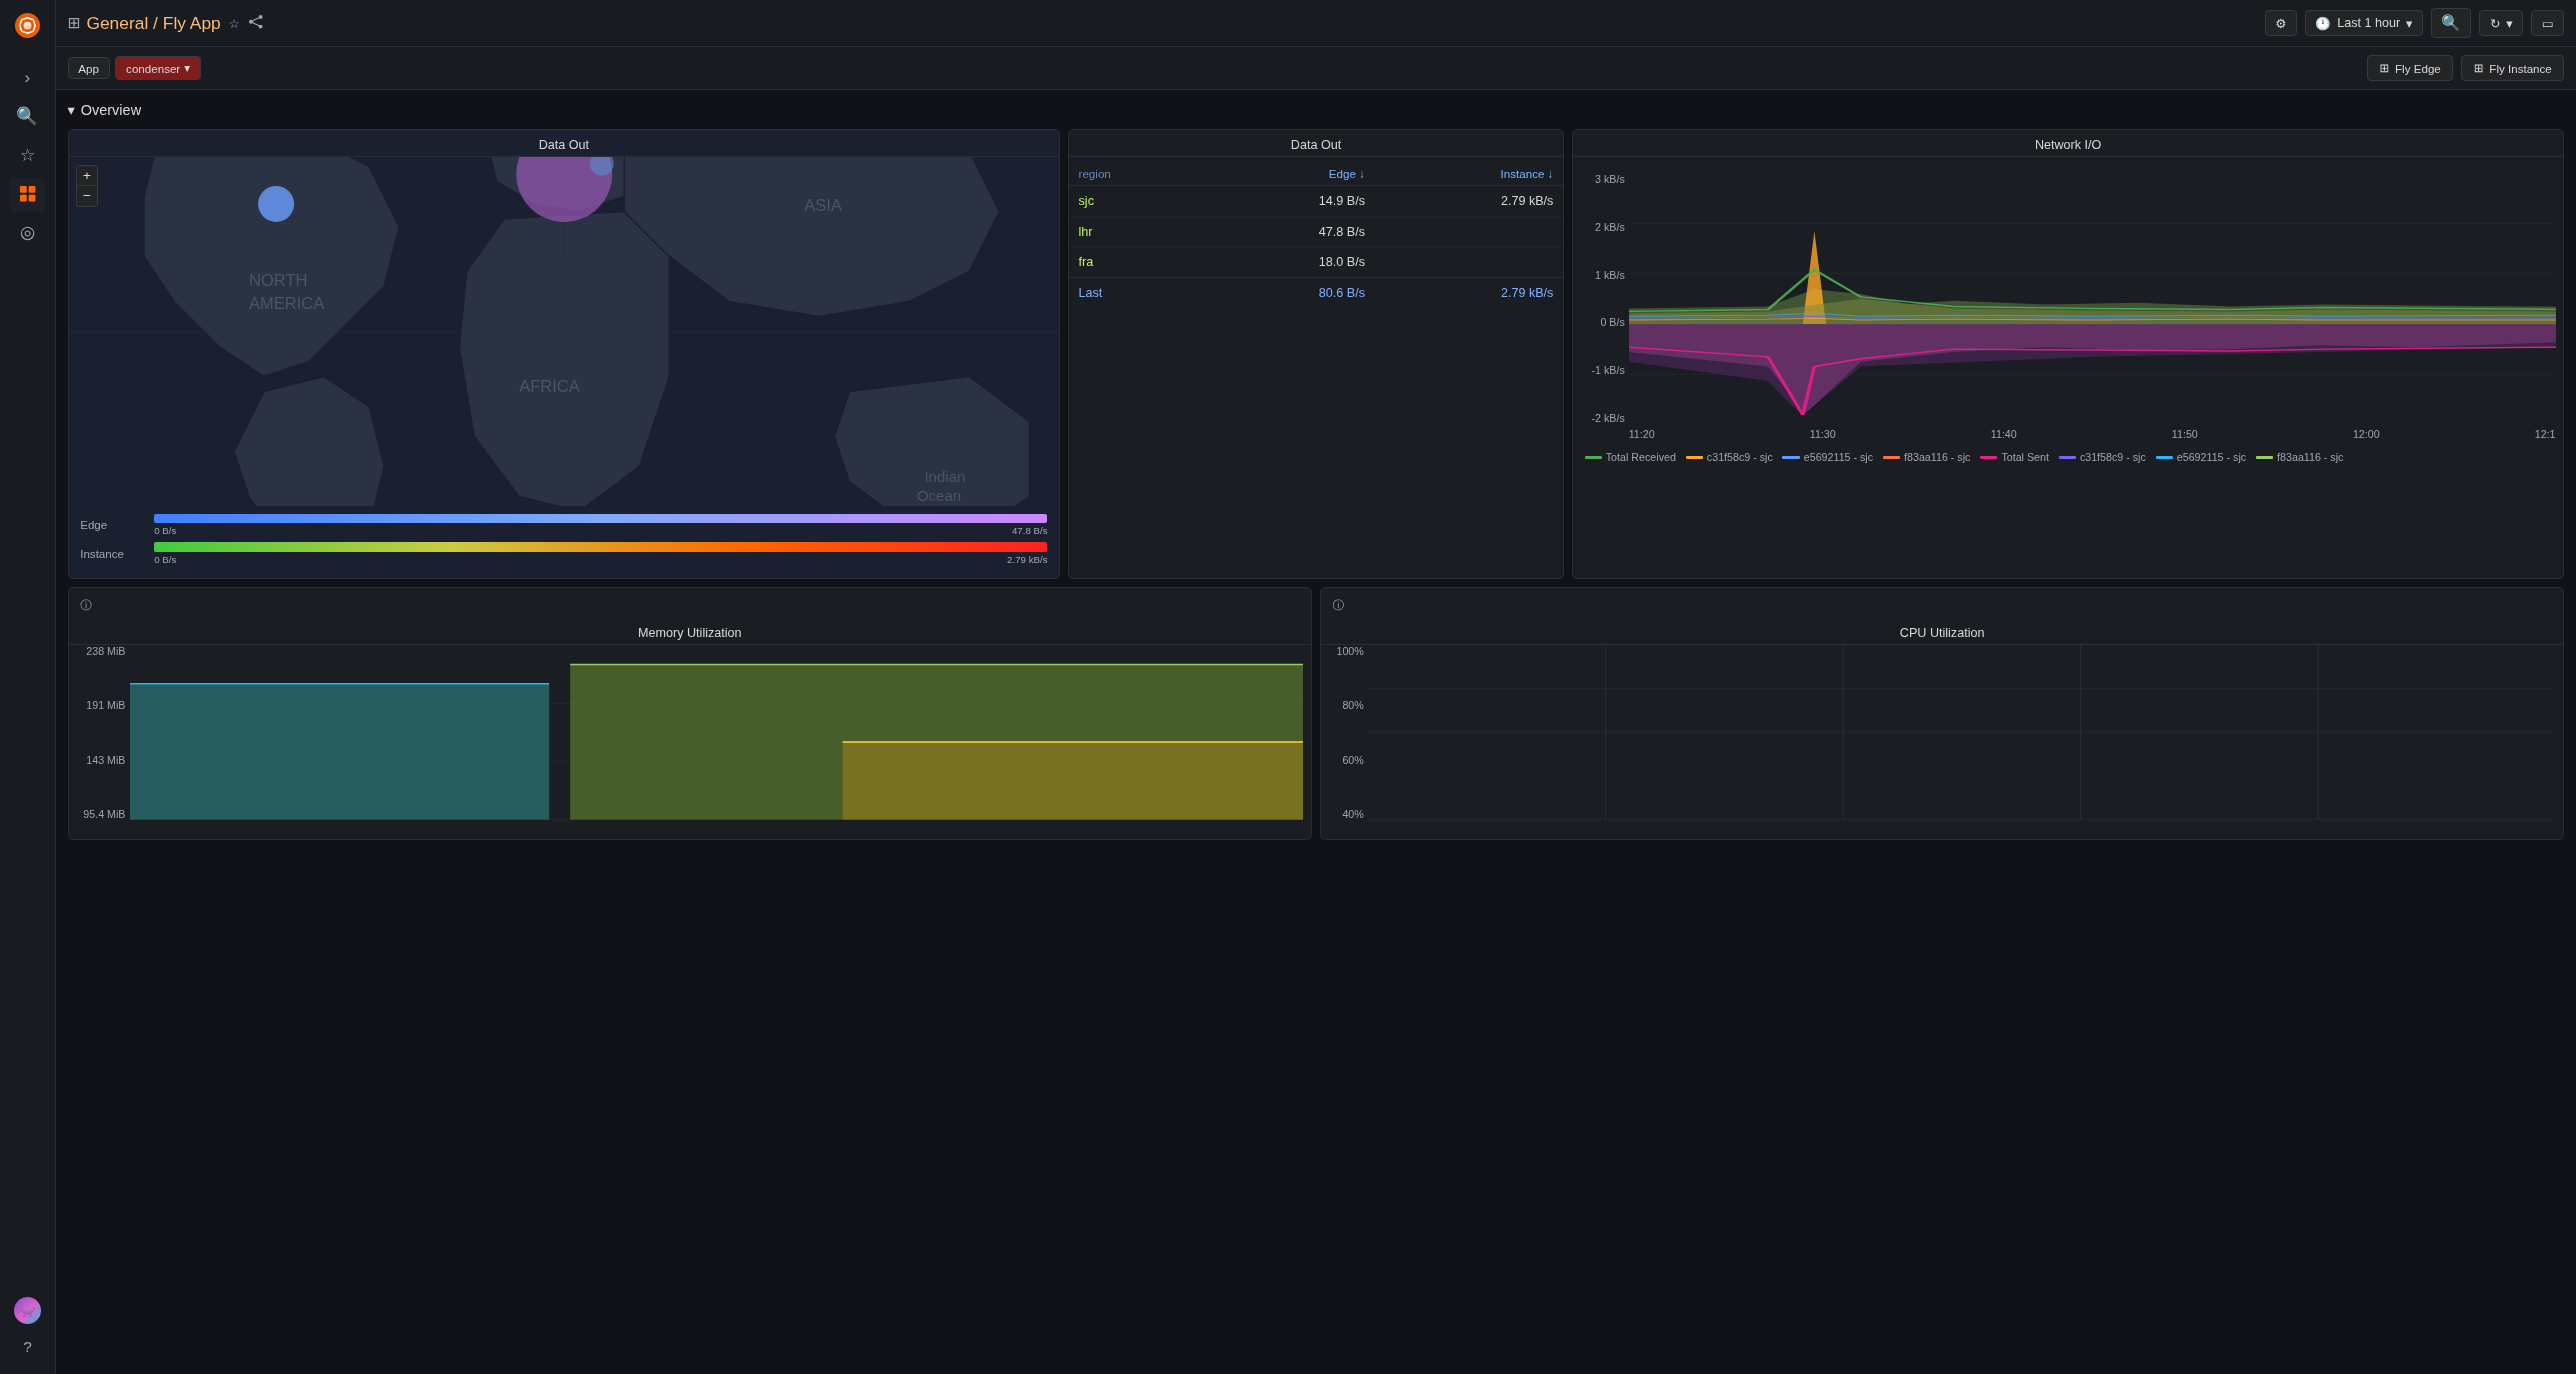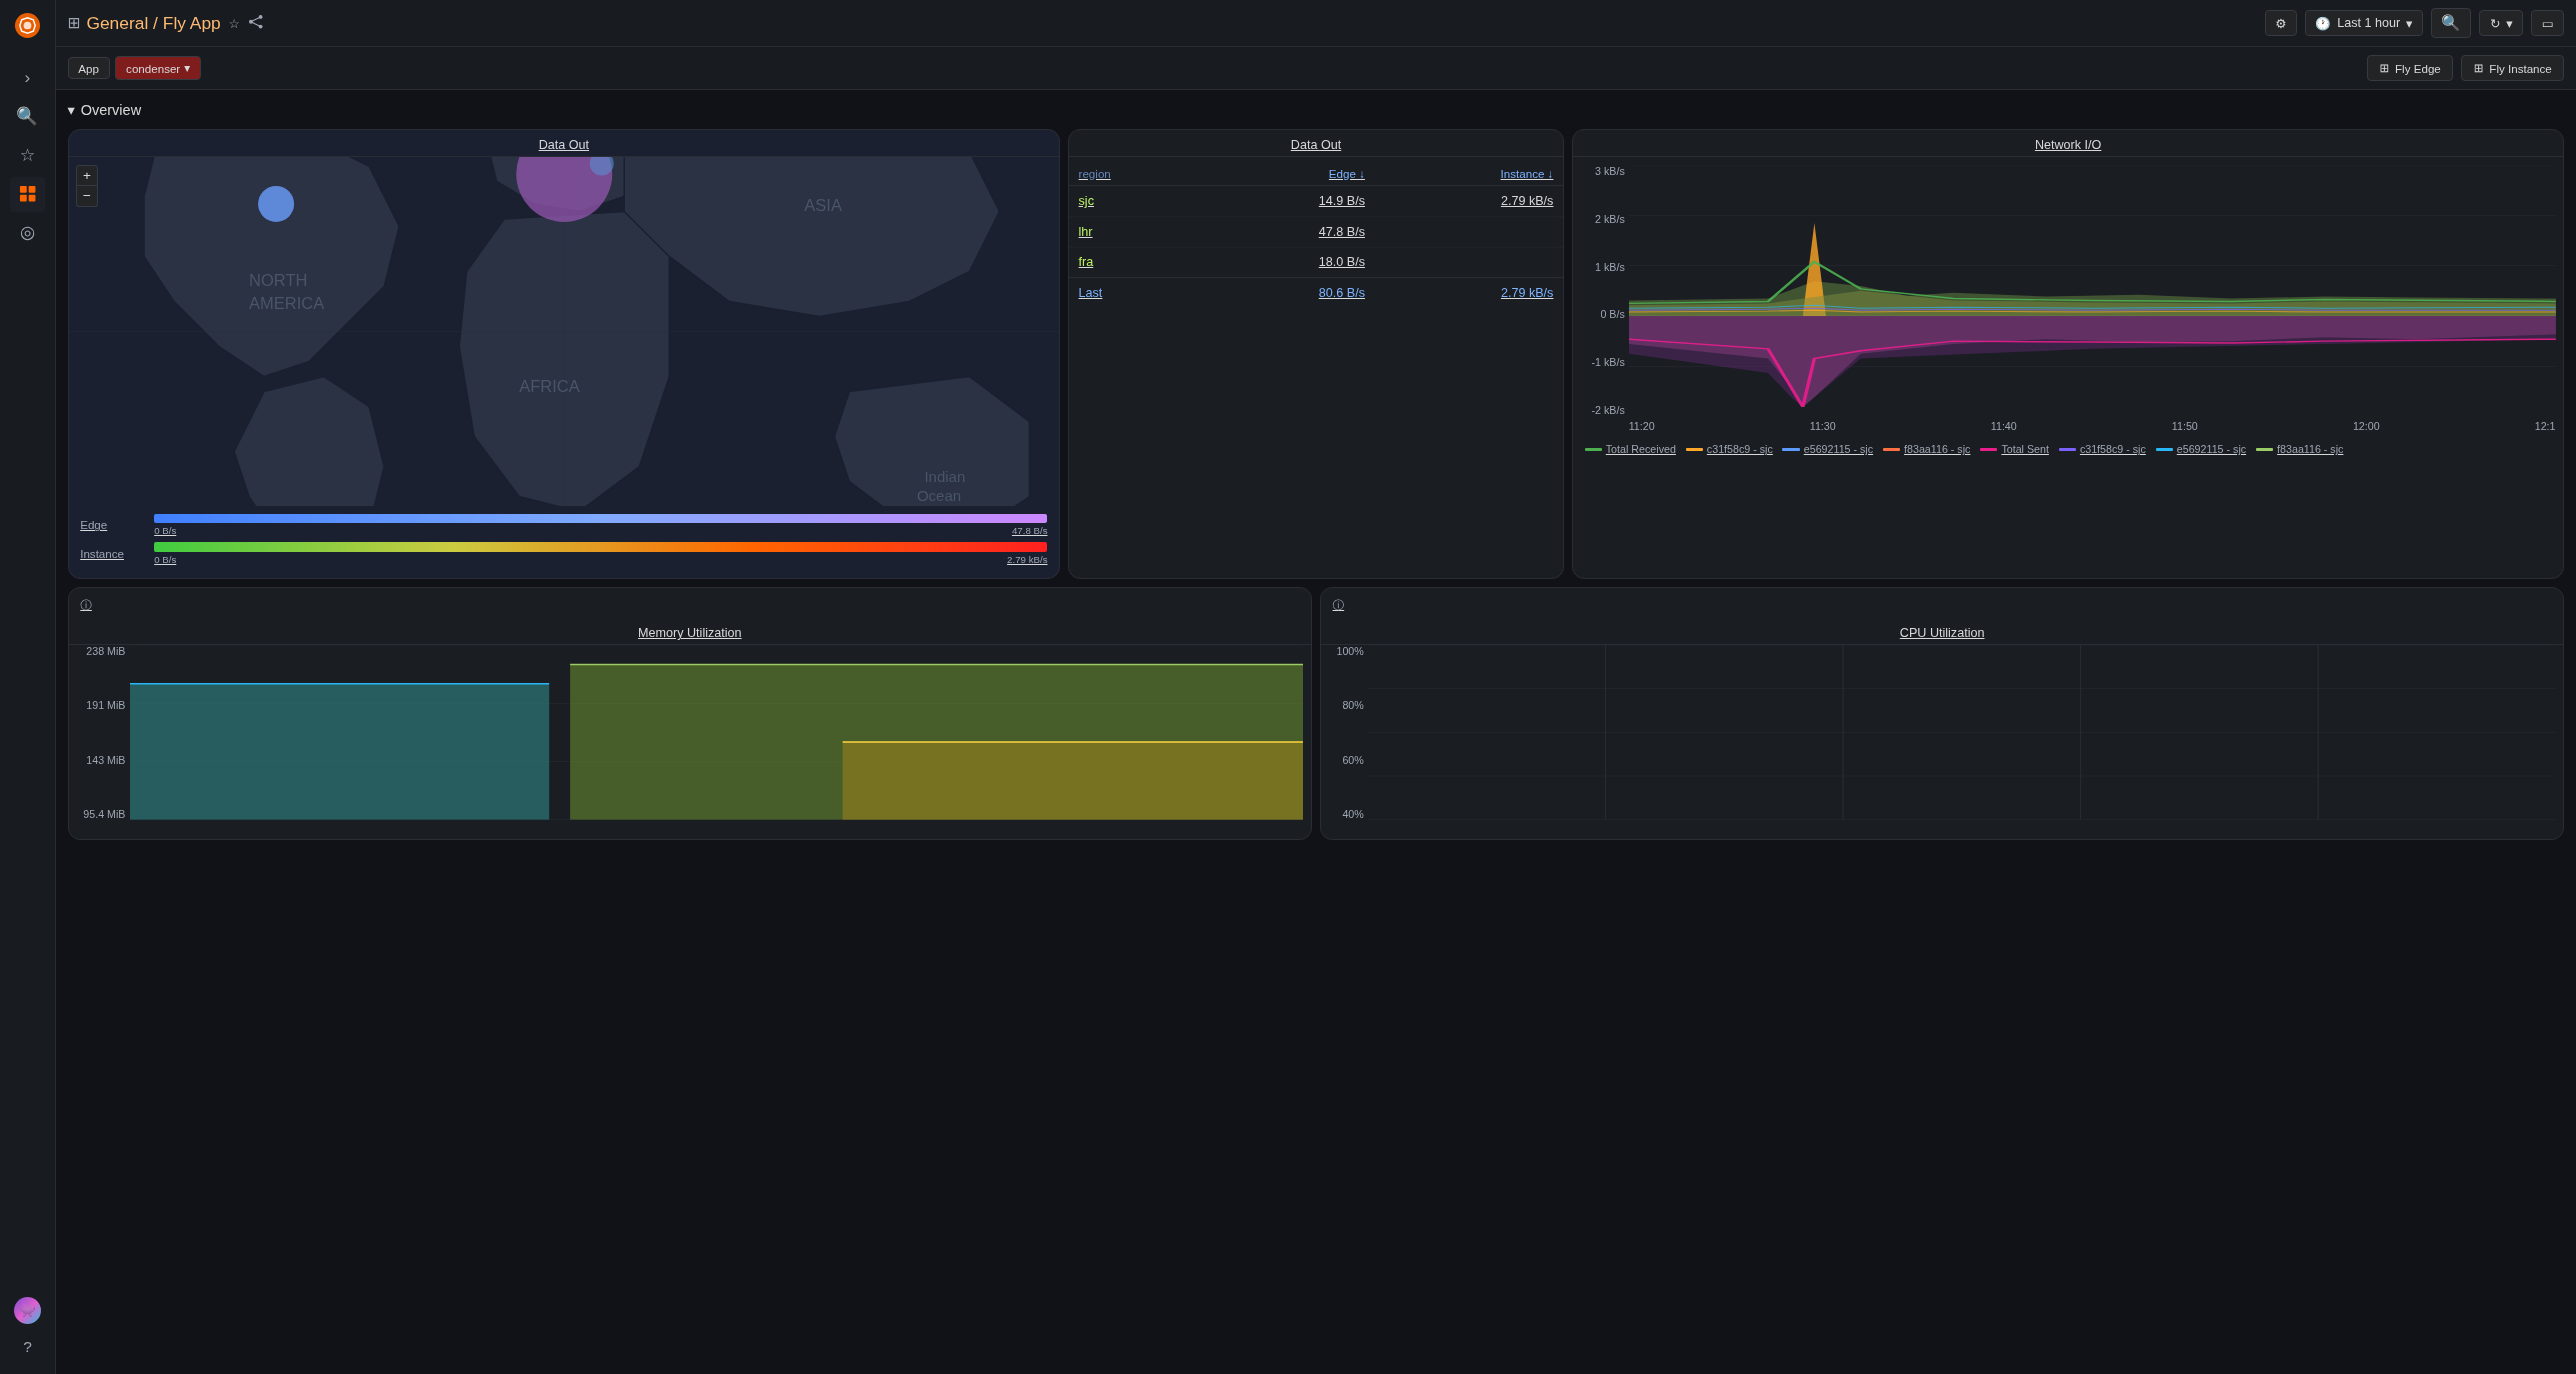--- a/index.html
+++ b/index.html
@@ -191,23 +191,22 @@
     .row-3col {
       grid-template-columns: 2fr 1fr 2fr;
     }
     .row-2col {
       grid-template-columns: 1fr 1fr;
     }
 
     .panel {
       background: #1a1d22;
       border: 1px solid #2a2d35;
-      border-radius: 12px;
+      border-radius: 5px;
       overflow: hidden;
-      text-decoration: underline;
     }
     .panel-title {
       text-align: center;
       padding: 7.8px 11.6px 3.9px;
       font-size: 12.6px;
       color: #d8d9da;
       border-bottom: 1px solid #2a2d35;
     }
 
     
@@ -301,20 +300,21 @@
     .region-cell { color: #bef264; }
     .value-cell { color: #d8d9da; text-align: right; }
 
     
     .network-panel {
       min-height: 388px;
     }
     .chart-area {
       padding: 7.8px 7.8px 0;
       position: relative;
+      margin-top: 8px;
     }
     .chart-container {
       width: 100%;
       height: 271px;
       position: relative;
     }
     .chart-labels-y {
       position: absolute;
       left: 0;
       top: 0;

